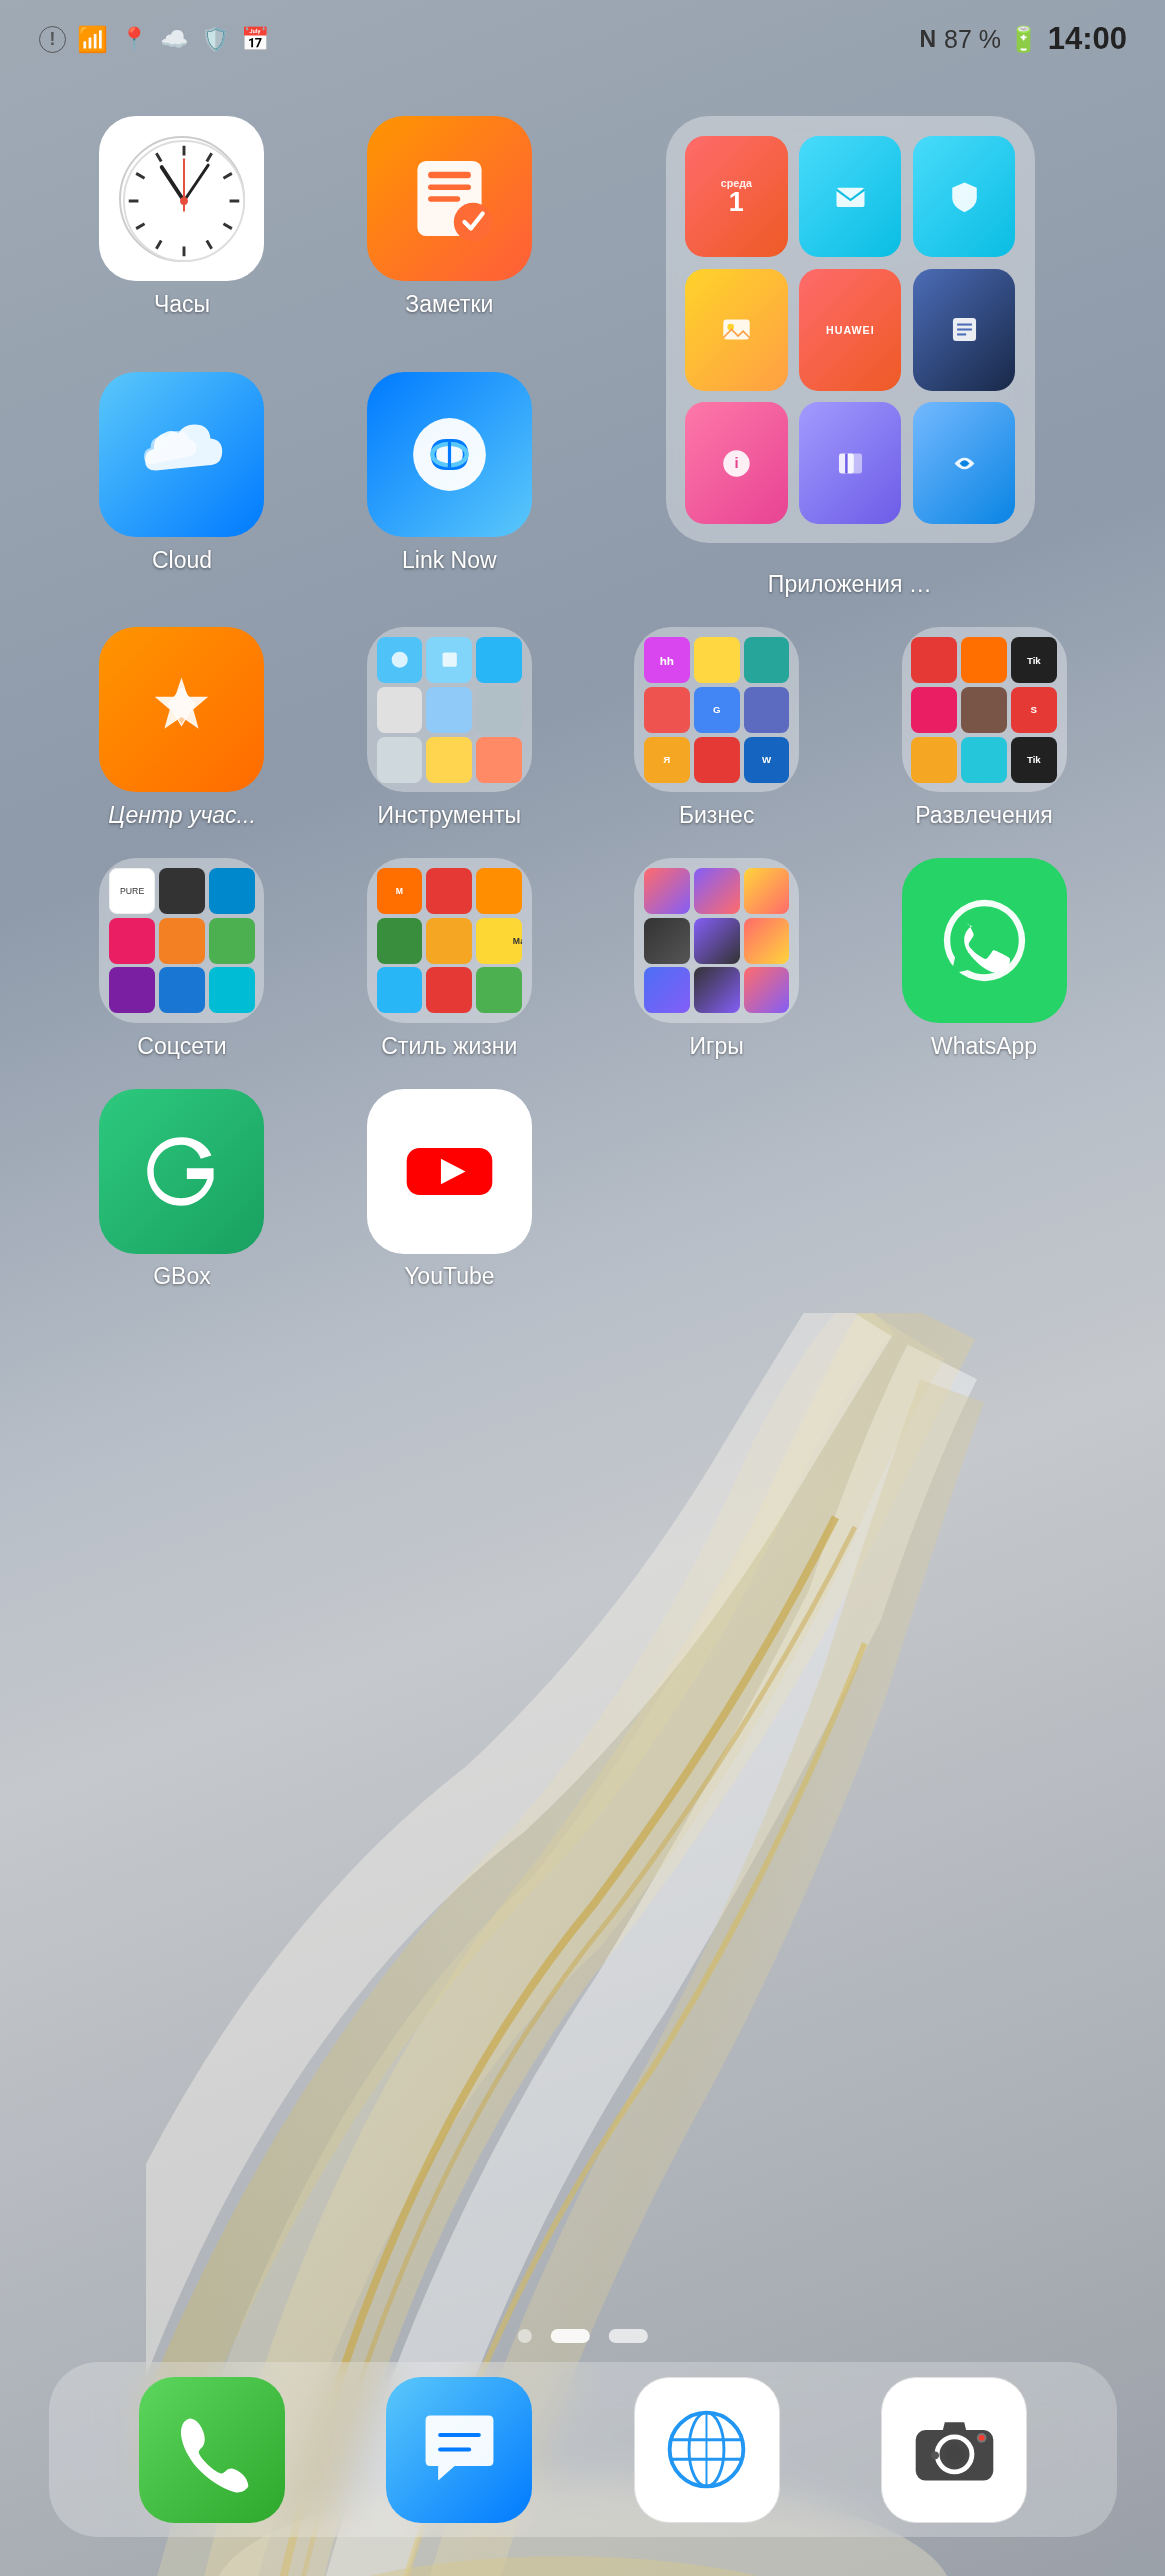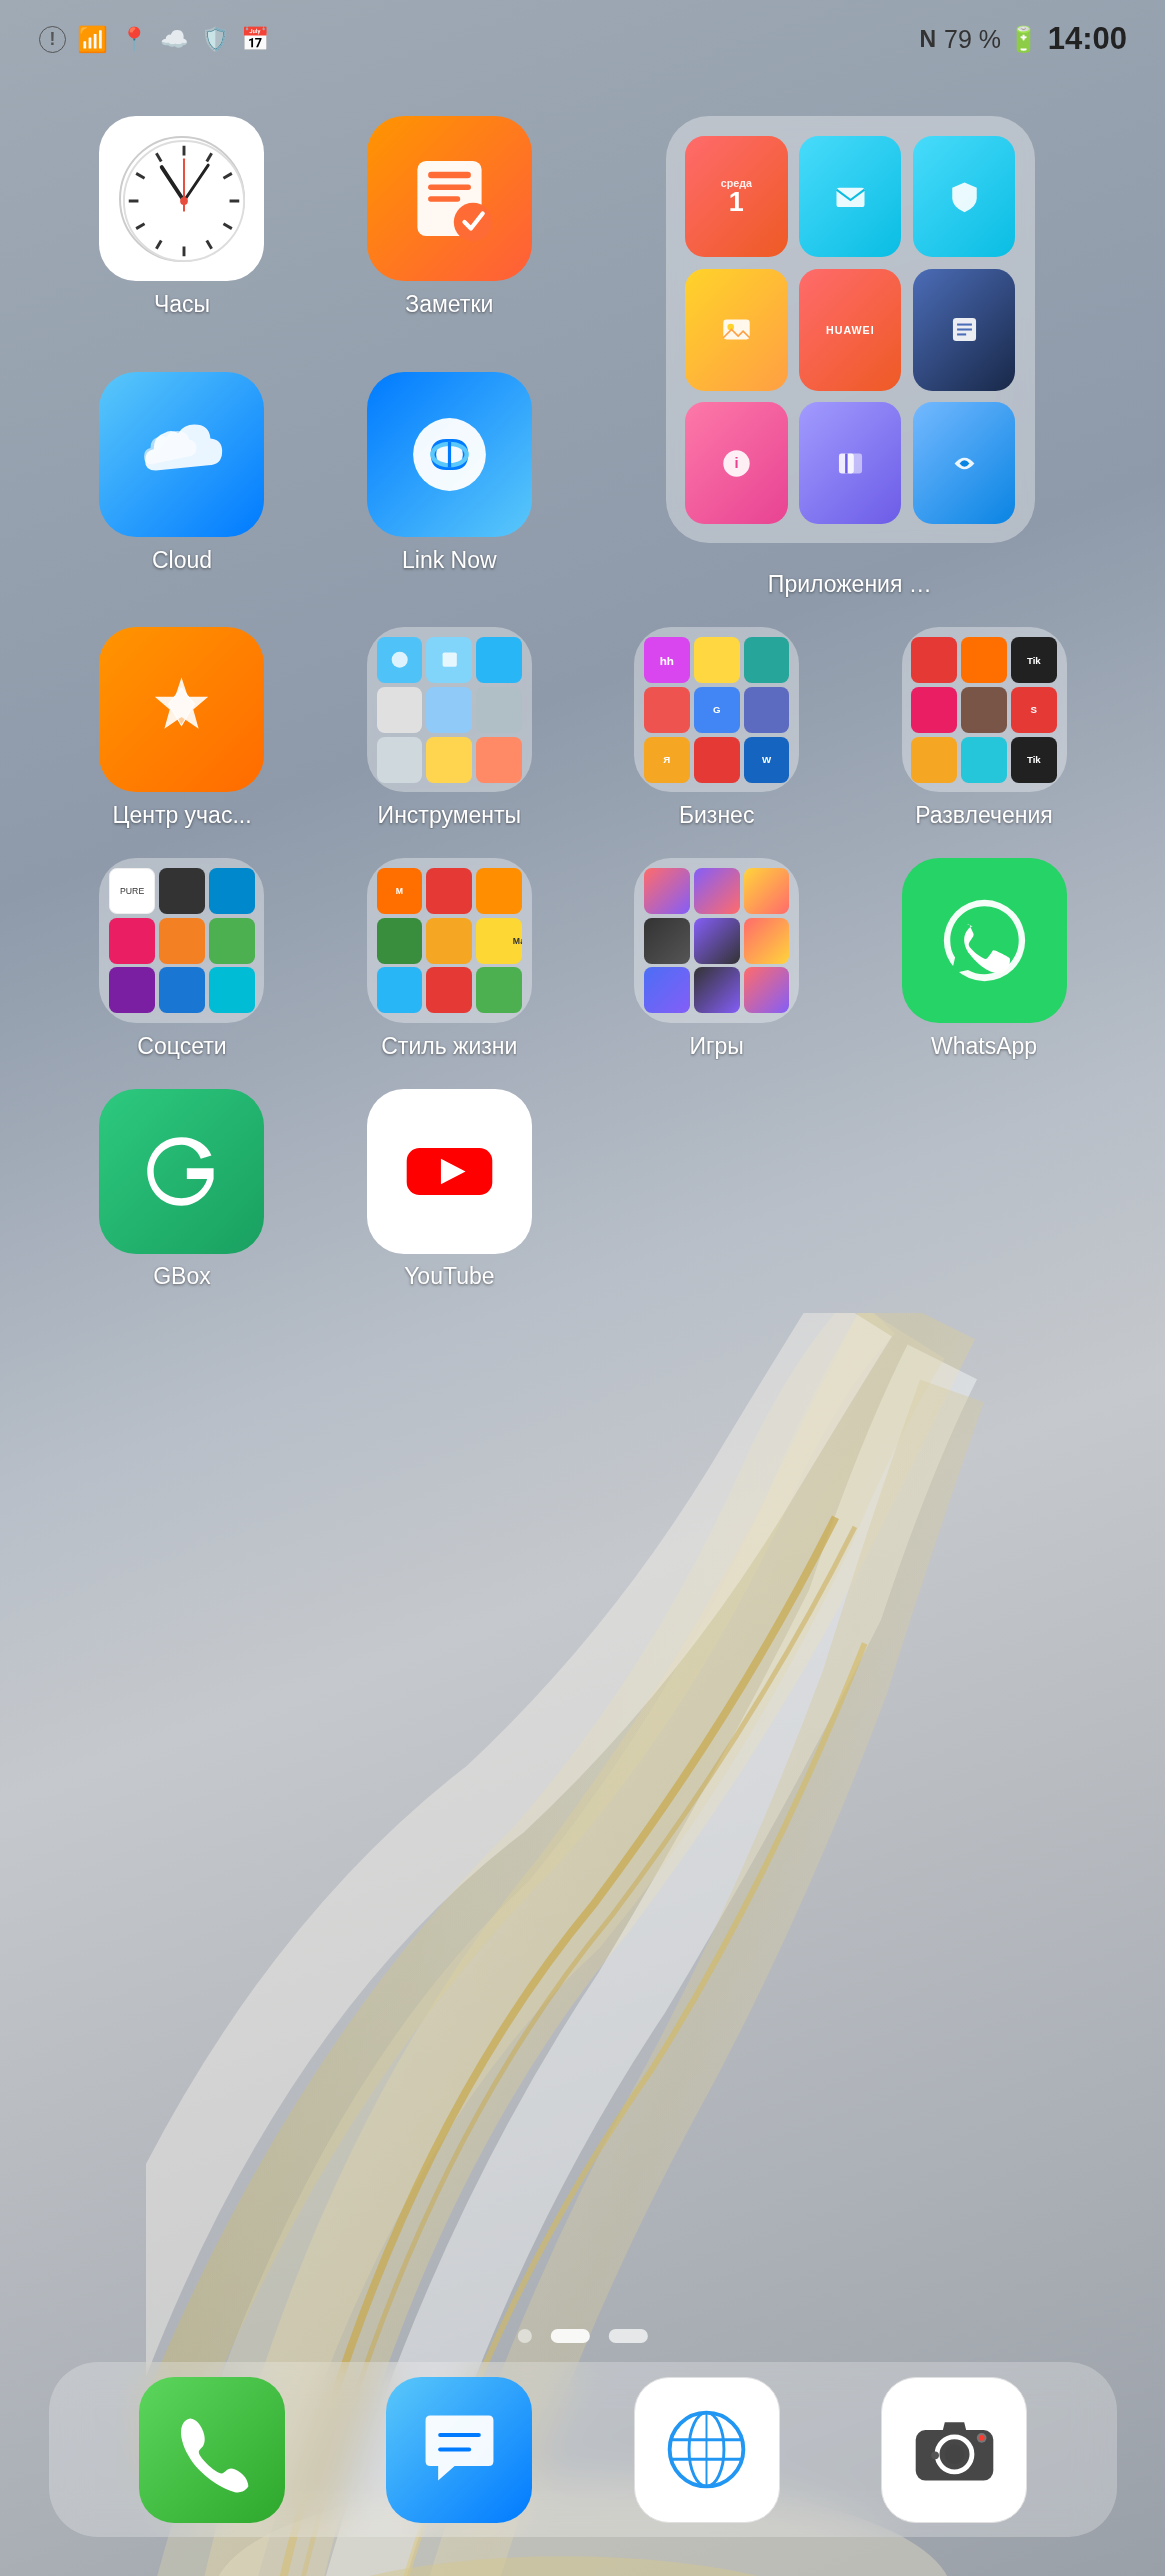--- a/index.html
+++ b/index.html
@@ -267,21 +267,21 @@
   <div class="status-left">
     <span style="font-size:23px;color:#555;border:1.9px solid #555;border-radius:50%;width:27px;height:27px;display:flex;align-items:center;justify-content:center;font-weight:bold;font-size:17.5px;">!</span>
     <span style="font-size:25px;">📶</span>
     <span style="font-size:23px;">📍</span>
     <span style="font-size:23px;">☁️</span>
     <span style="font-size:23px;">🛡️</span>
     <span style="font-size:23px;">📅</span>
   </div>
   <div class="status-right">
     <span style="font-size:23px;font-weight:bold;color:#333;">N</span>
-    <span style="font-size:25px;color:#333;">79 %</span>
+    <span style="font-size:25px;color:#333;">87 %</span>
     <span style="font-size:25px;">🔋</span>
     <span style="font-size:31px;font-weight:600;color:#222;">14:00</span>
   </div>
 </div>
 
 <div class="home-grid">
 
   <div class="app-icon-wrapper" style="grid-column:1;grid-row:1;">
     <div class="app-icon bg-white">
       <div class="clock-face" style="width:126px;height:126px;border-radius:50%;border:2.9px solid #ccc;background:#fff;position:relative;display:flex;align-items:center;justify-content:center;">
@@ -407,21 +407,21 @@
       <svg viewBox="0 0 100 100" width="107" height="107">
         <circle cx="50" cy="50" r="34" fill="white" opacity="0.95"></circle>
         <path d="M35,50 Q35,38 47,38 L53,38 Q65,38 65,50 Q65,62 53,62 L47,62 Q35,62 35,50 Z" fill="none" stroke="#007aff" stroke-width="5"></path>
         <ellipse cx="50" cy="50" rx="16" ry="10" fill="none" stroke="#5ac8fa" stroke-width="4"></ellipse>
         <line x1="50" y1="38" x2="50" y2="62" stroke="#007aff" stroke-width="3"></line>
       </svg>
     </div>
     <span class="app-label">Link Now</span>
   </div>
 
-  <div class="app-icon-wrapper" style="grid-column:1;grid-row:3;">
+  <div class="app-icon-wrapper" style="grid-column:1;grid-row:3;font-style:italic;">
     <div class="app-icon loyalty-icon">
       <svg viewBox="0 0 100 100" width="107" height="107">
         <path d="M50,20 L56,38 L75,38 L61,50 L66,68 L50,57 L34,68 L39,50 L25,38 L44,38 Z" fill="white" opacity="0.9"></path>
 
         <path d="M50,30 L62,45 L50,65 L38,45 Z" fill="rgba(255,255,255,0.6)" stroke="white" stroke-width="1"></path>
       </svg>
     </div>
     <span class="app-label">Центр учас...</span>
   </div>
 

